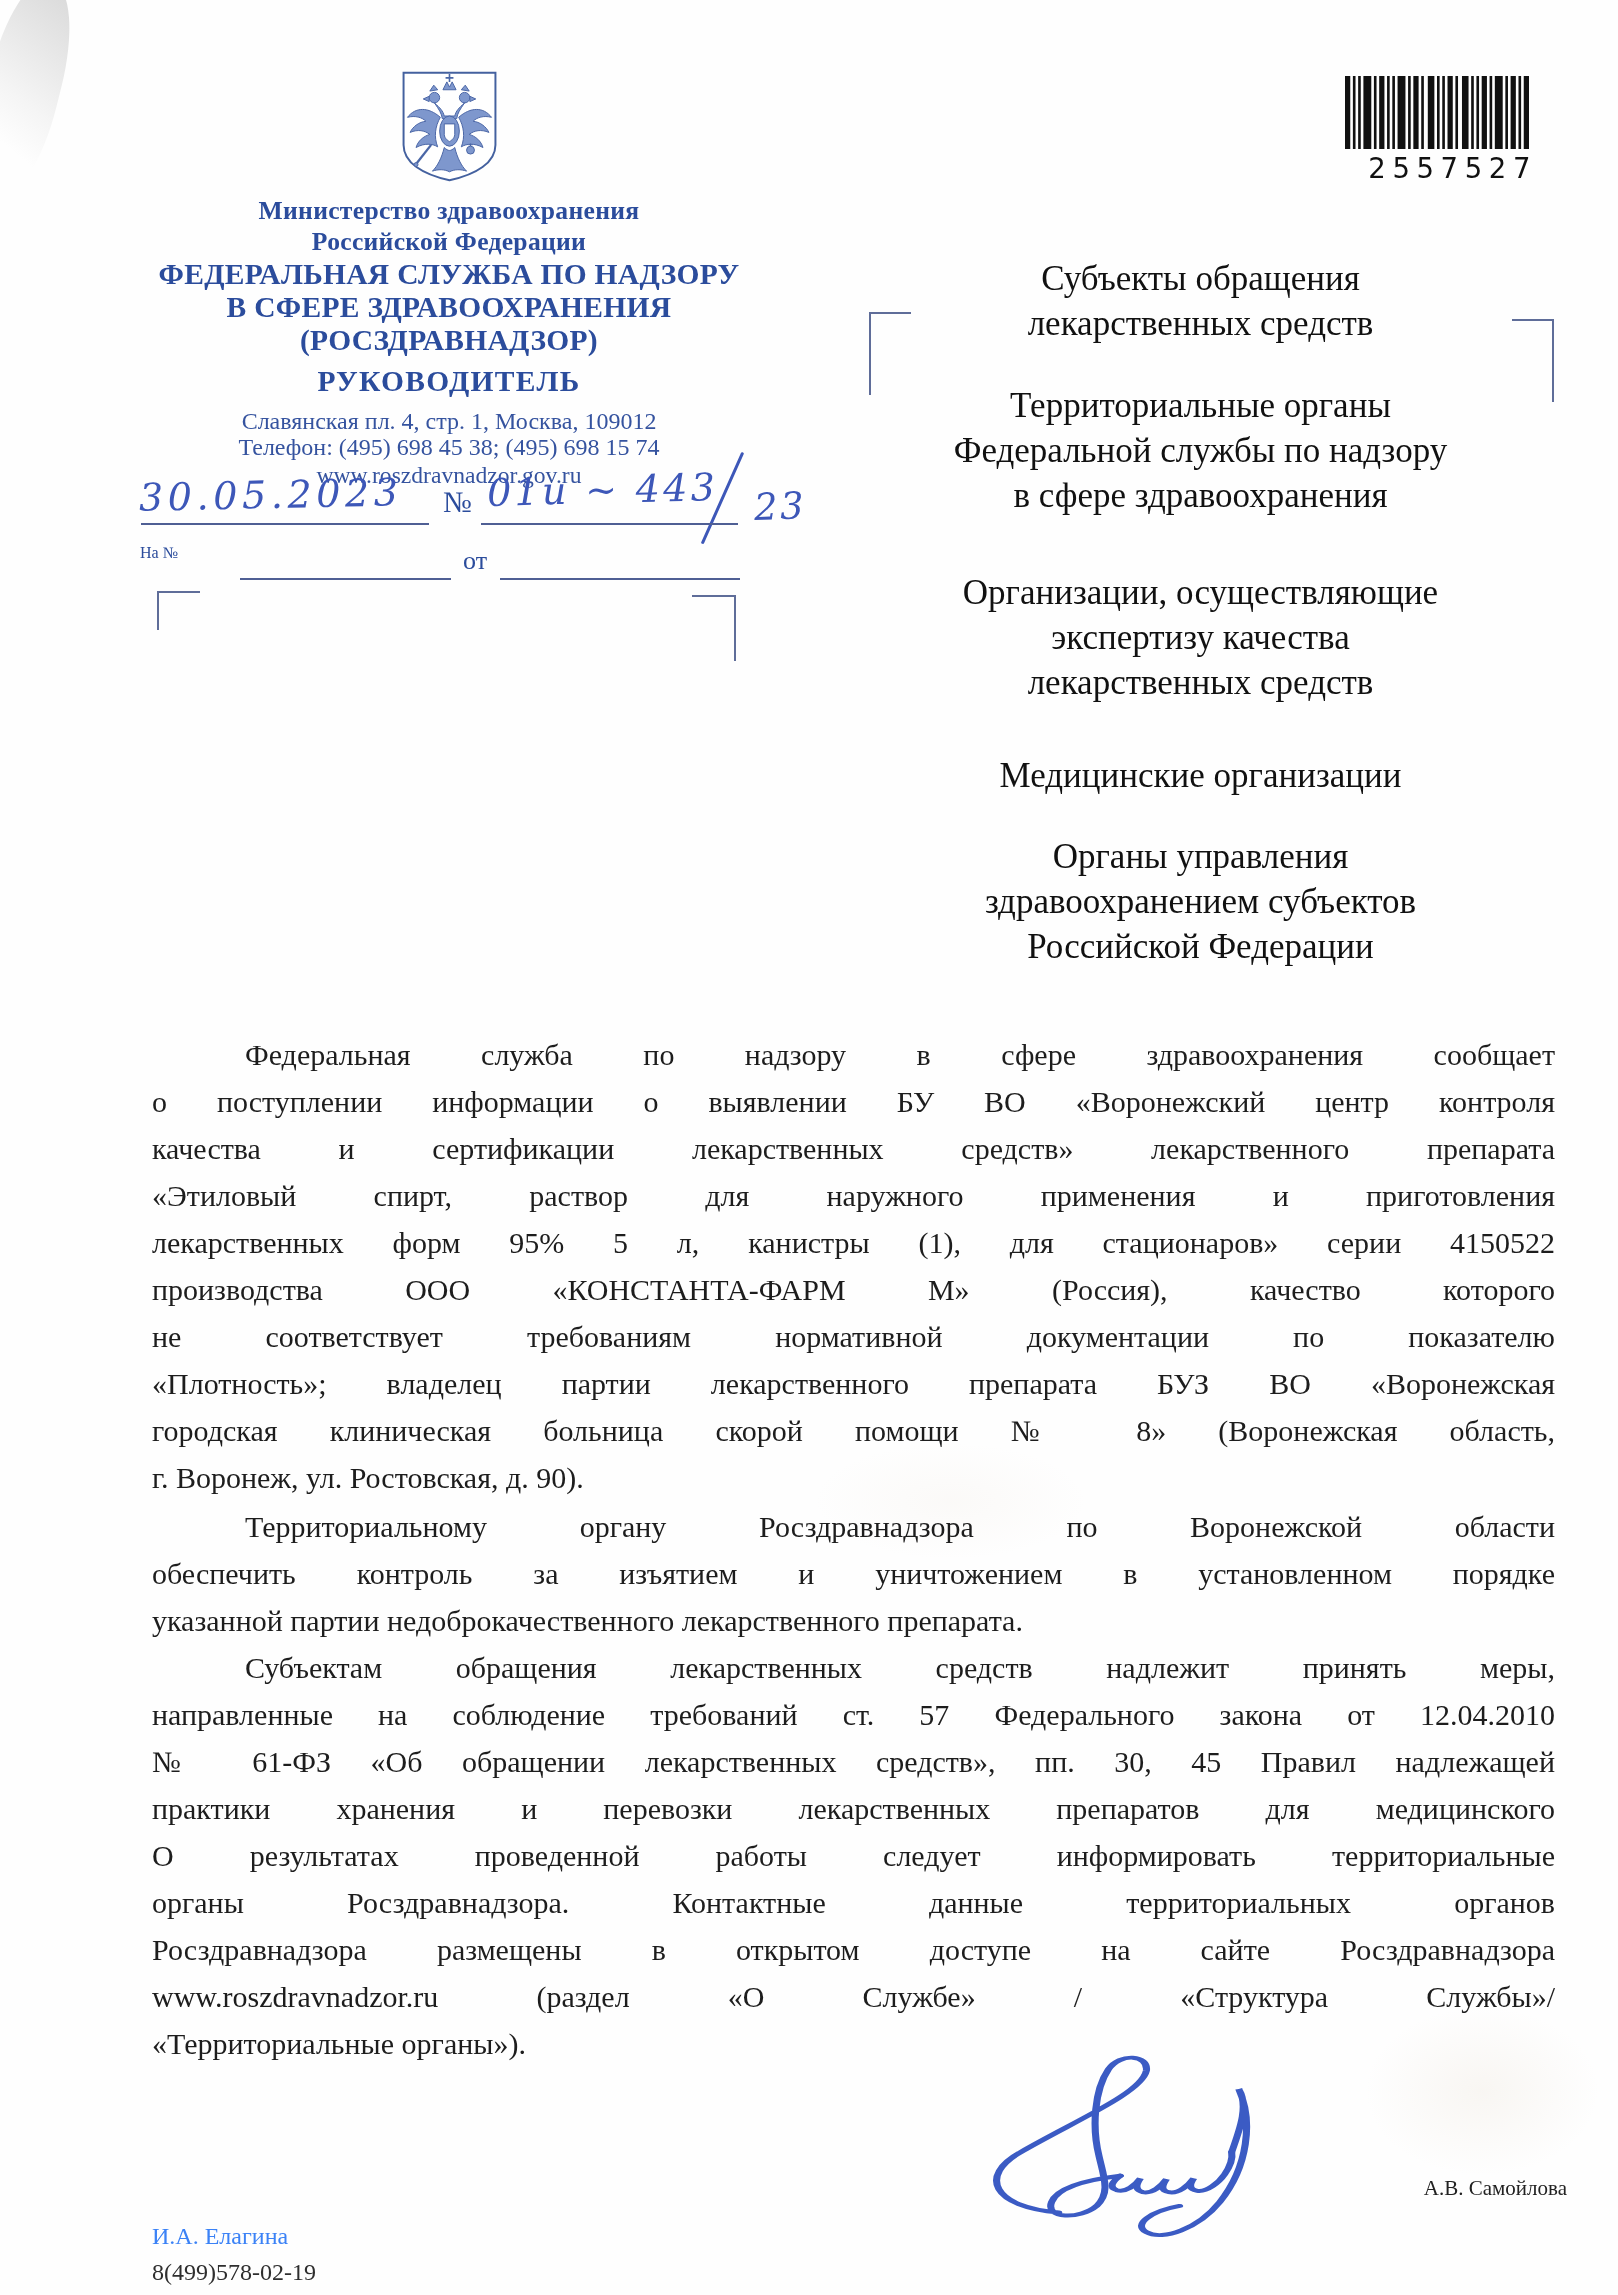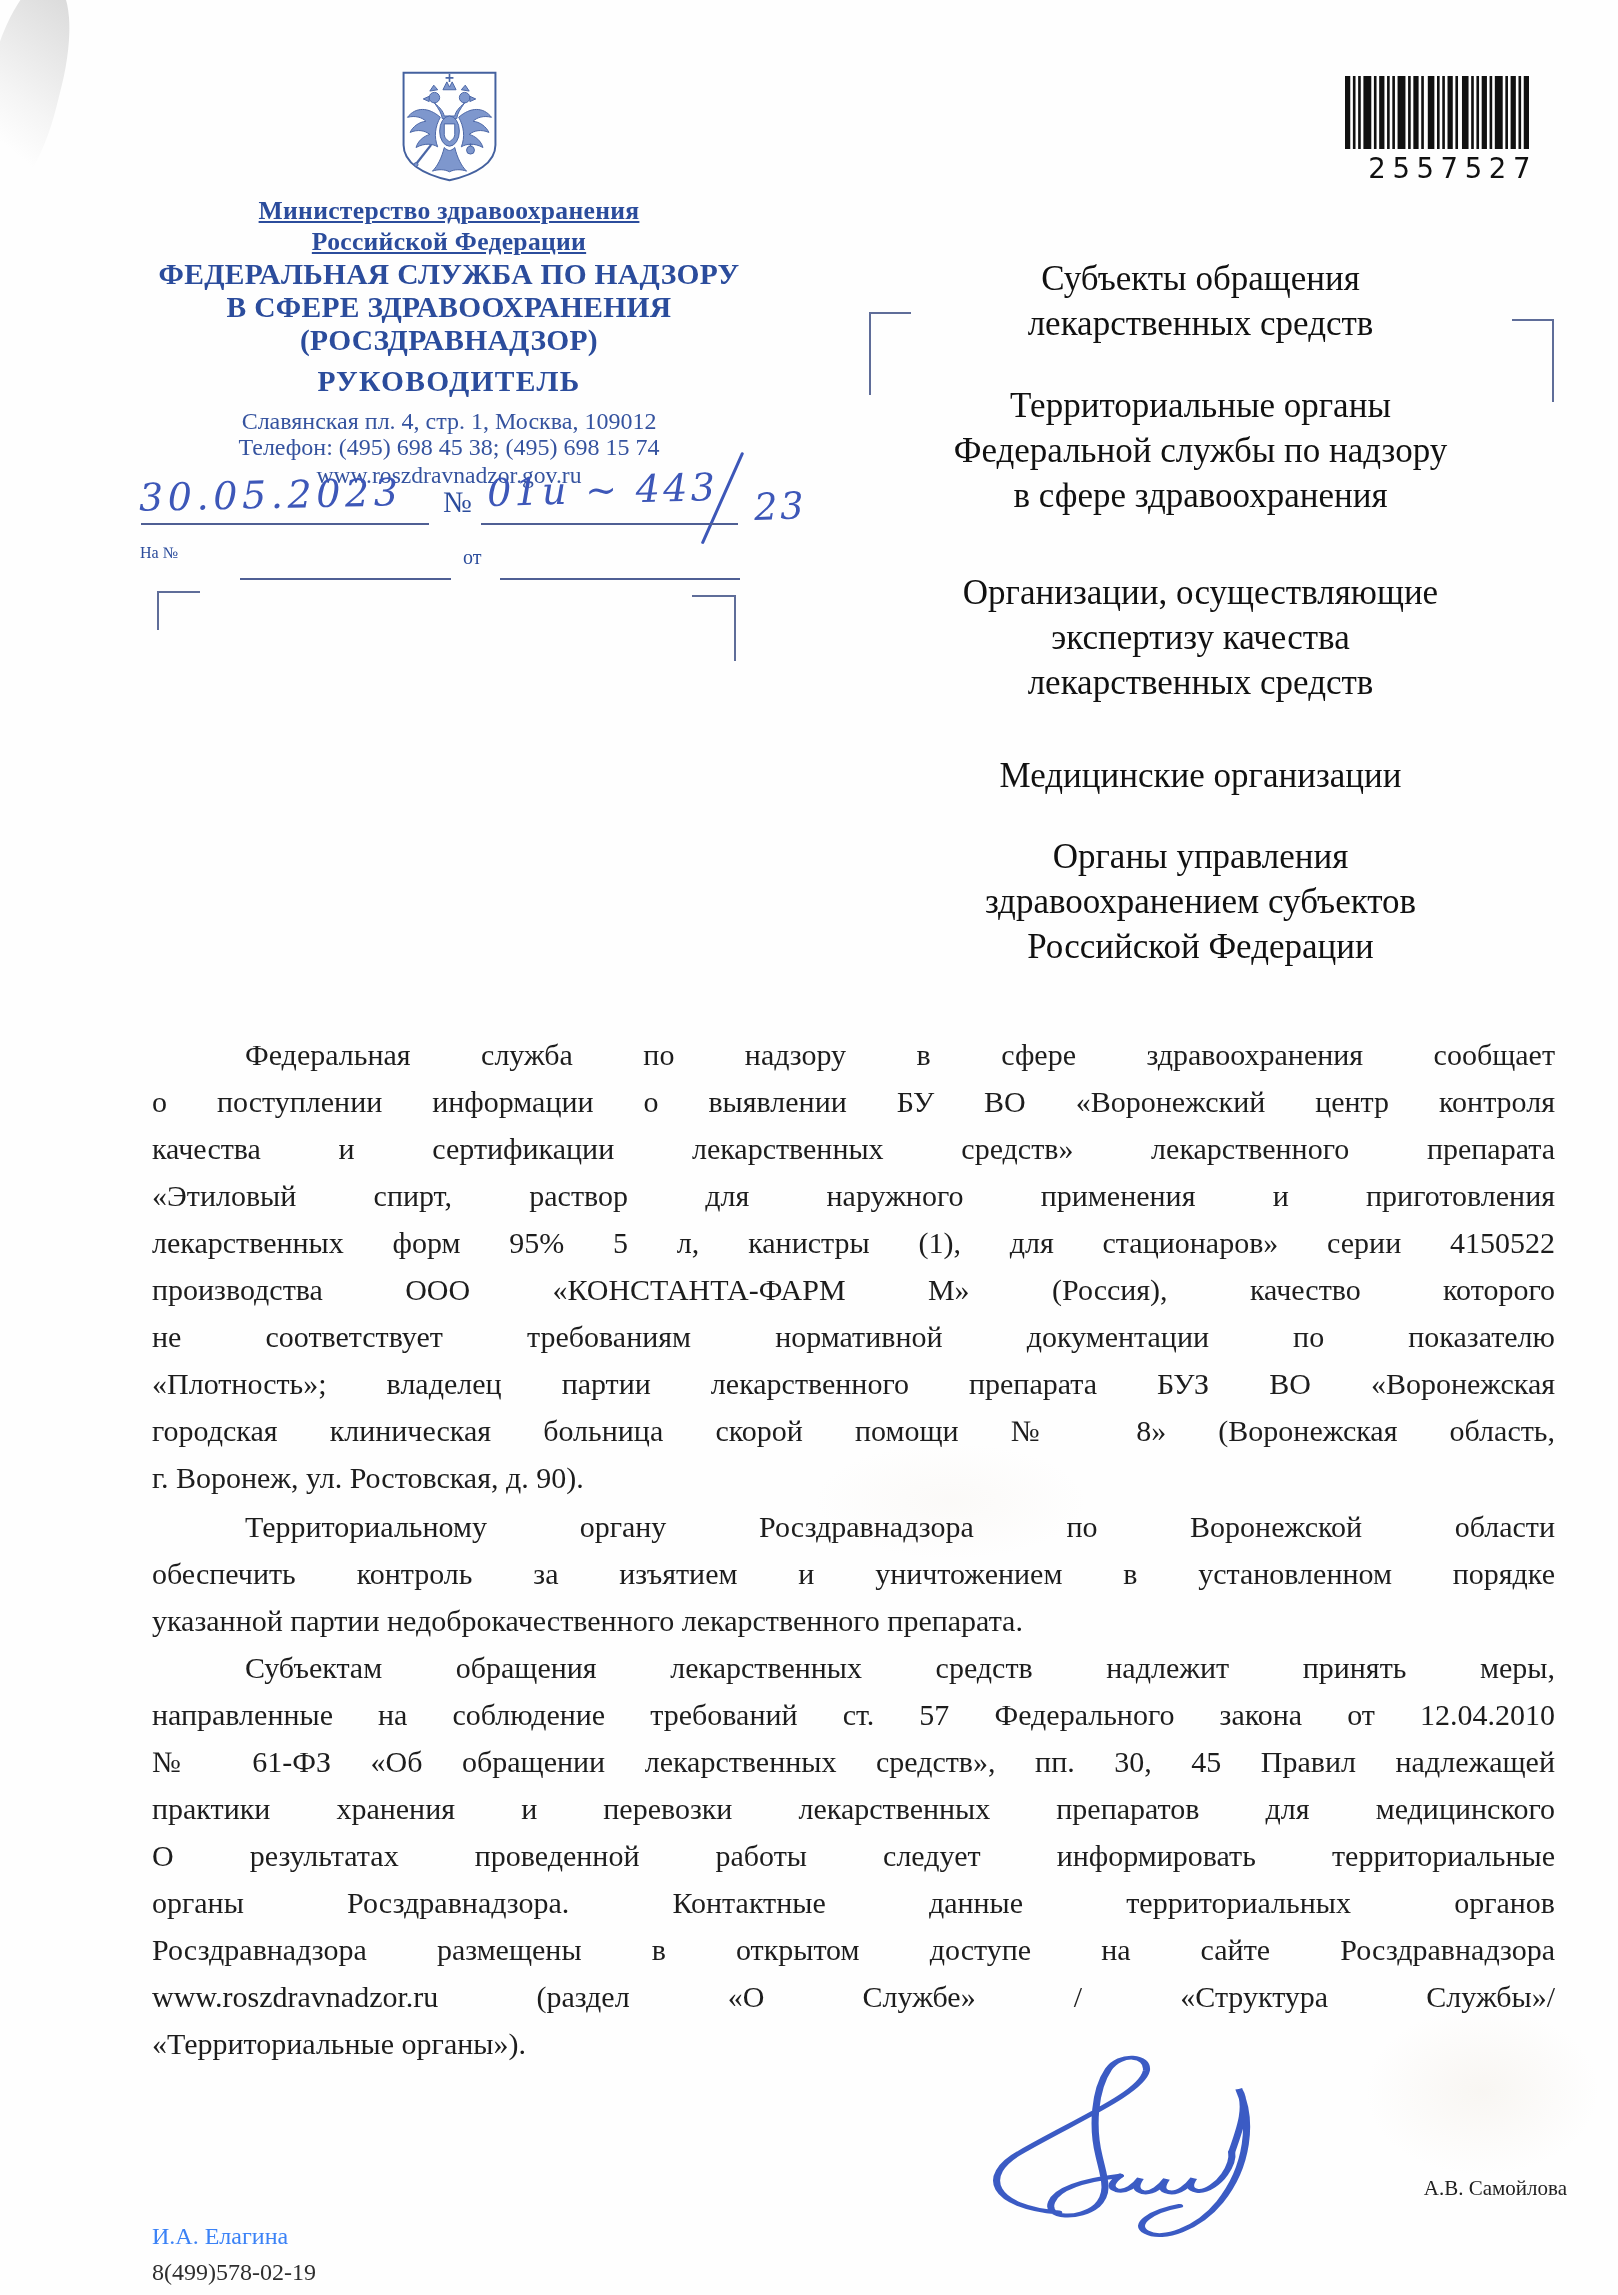--- a/index.html
+++ b/index.html
@@ -11,39 +11,39 @@
           background:linear-gradient(205deg,rgba(140,140,140,.34),rgba(180,180,180,.12) 55%,rgba(200,200,200,0) 75%);
           transform:rotate(14deg);border-radius:45%;}
   .blotch1{position:absolute;left:1364px;top:2006px;width:236px;height:170px;border-radius:50%;
            background:radial-gradient(rgba(206,186,158,.12),rgba(206,186,158,0) 70%);}
   .blotch2{position:absolute;left:813px;top:1442px;width:275px;height:118px;border-radius:50%;
            background:radial-gradient(rgba(214,196,176,.08),rgba(214,196,176,0) 70%);}
 
   
   .lh{position:absolute;left:118px;width:662px;text-align:center;color:#2b4c9c;}
   .emblem{position:absolute;left:397px;top:68px;width:105px;height:117px;}
-  .ministry{top:195px;font-weight:bold;font-size:25.6px;line-height:31px;letter-spacing:0.3px;text-decoration:underline;}
+  .ministry{top:195px;font-weight:bold;font-size:25.6px;line-height:31px;letter-spacing:0.3px;}
   .service{top:258px;font-weight:bold;font-size:29.5px;line-height:33px;letter-spacing:0.3px;}
   .position{top:365px;font-weight:bold;font-size:29.5px;letter-spacing:1.3px;}
   .addr{top:408px;font-size:24px;color:#35539f;}
   .phone{top:434px;font-size:24px;color:#35539f;}
   .web{top:462px;font-size:23.6px;color:#35539f;}
 
   
   .hand{font-family:"DejaVu Serif",serif;font-style:italic;color:#3d57b8;}
   .hw-date{position:absolute;left:139px;top:473px;font-size:38px;letter-spacing:4.6px;transform:rotate(-1.2deg);}
   .no-sign{position:absolute;left:443px;top:485px;font-size:30px;color:#2b4c9c;}
   .hw-num{position:absolute;left:487px;top:468px;font-size:38px;letter-spacing:3.3px;transform:rotate(-1.5deg);}
   .slash{position:absolute;left:721px;top:448px;width:2.6px;height:100px;background:#3d57b8;transform:rotate(24deg);border-radius:1.3px;}
   .hw-suffix{position:absolute;left:754px;top:485px;font-size:37px;letter-spacing:2.6px;transform:rotate(-2deg);}
   .uline{position:absolute;height:2px;background:#4f5f94;}
   .ul-date{left:141px;top:523px;width:288px;}
   .ul-num{left:481px;top:523px;width:257px;}
   .reply-label{position:absolute;left:140px;top:544px;font-size:16px;color:#2b4c9c;}
-  .from-label{position:absolute;left:463px;top:546px;font-size:20px;color:#2b4c9c;}
+  .from-label{position:absolute;left:463px;top:546px;font-size:26px;color:#2b4c9c;}
   .ul-reply{left:240px;top:578px;width:211px;}
   .ul-from{left:500px;top:578px;width:240px;}
 
   
   .hline{position:absolute;height:2px;background:#5f6d99;}
   .vline{position:absolute;width:2px;background:#5f6d99;}
 
   
   .subject{position:absolute;left:152px;top:610px;width:623px;font-size:29.5px;line-height:35px;color:#181818;}
 

